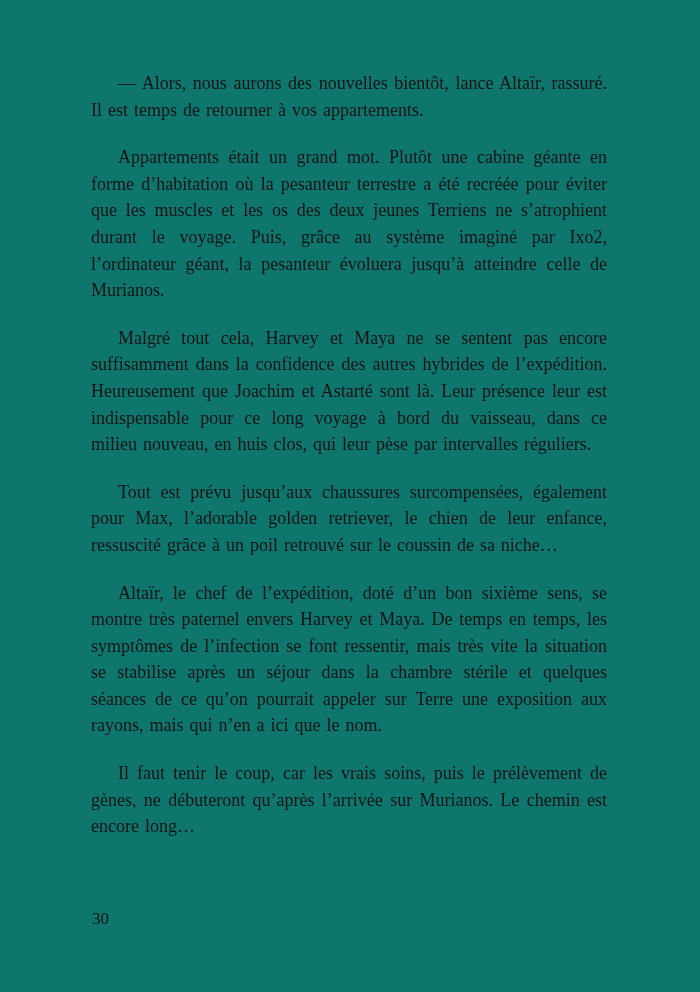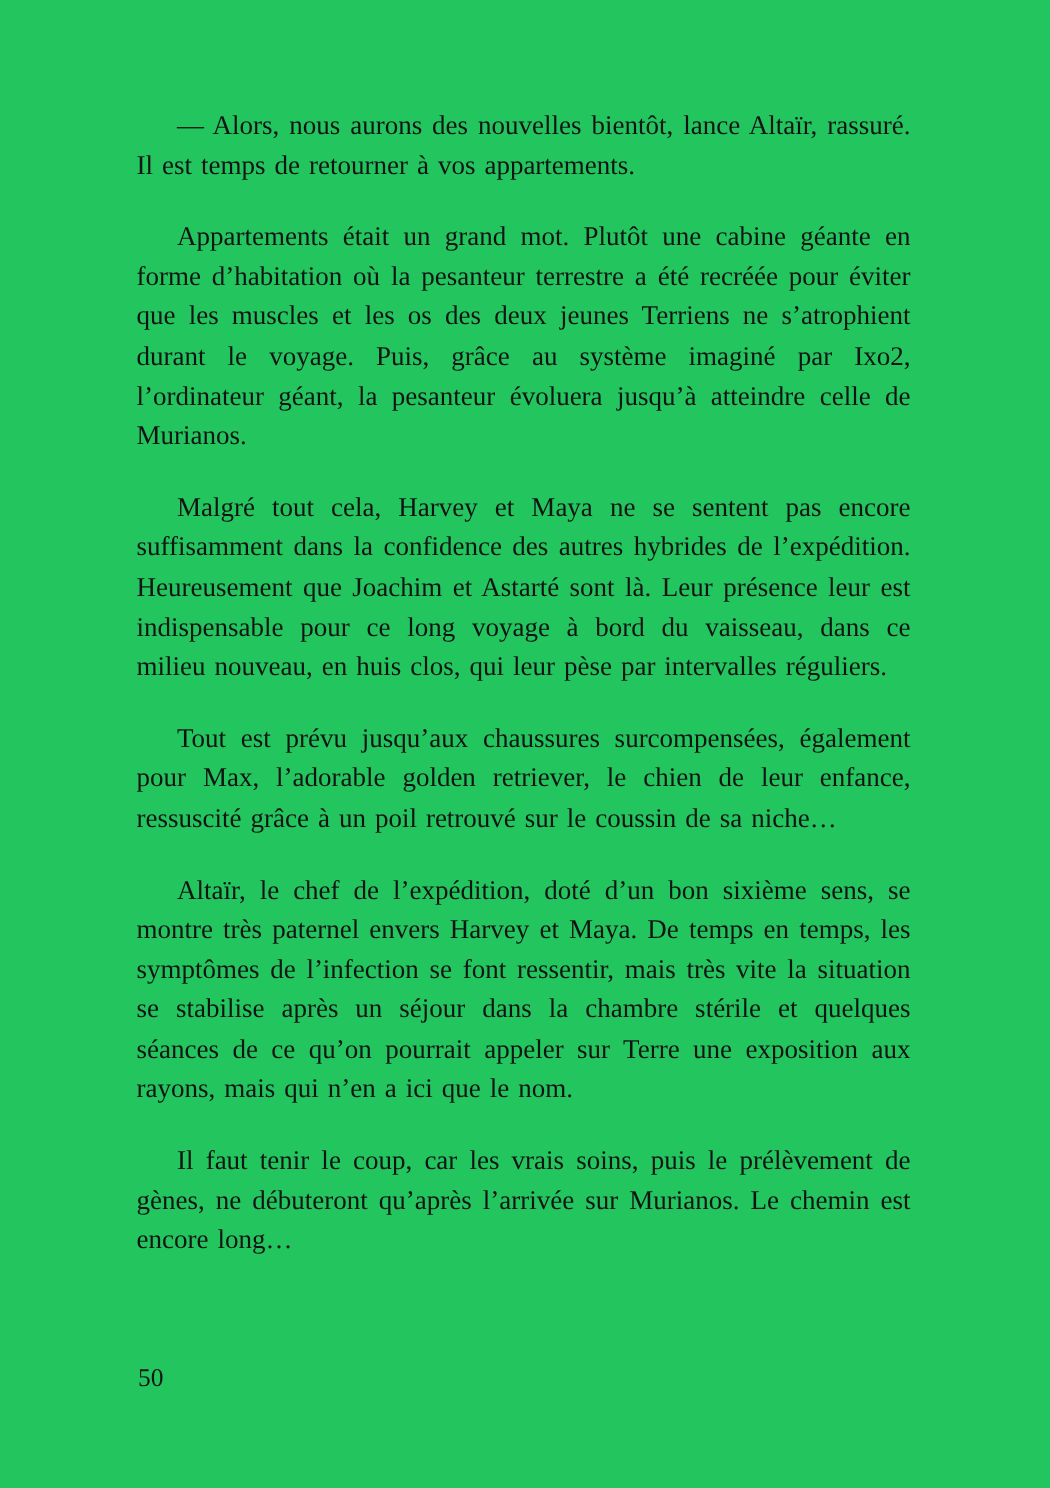--- a/index.html
+++ b/index.html
@@ -4,21 +4,21 @@
 <style>
   html, body {
     margin: 0;
     padding: 0;
     background: #ffffff;
   }
   .page {
     position: relative;
     width: 700px;
     height: 992px;
-    background: #22c55e;
+    background: #0f766e;
     font-family: "Liberation Serif", "DejaVu Serif", serif;
     color: #141414;
     overflow: hidden;
   }
   .text-block {
     position: absolute;
     left: 91px;
     top: 70px;
     width: 516px;
   }
@@ -45,14 +45,14 @@
 
 <div class="page">
   <div class="text-block">
     <p>— Alors, nous aurons des nouvelles bientôt, lance Altaïr, rassuré. Il est temps de retourner à vos appartements.</p>
     <p>Appartements était un grand mot. Plutôt une cabine géante en forme d’habitation où la pesanteur terrestre a été recréée pour éviter que les muscles et les os des deux jeunes Terriens ne s’atrophient durant le voyage. Puis, grâce au système imaginé par Ixo2, l’ordinateur géant, la pesanteur évoluera jusqu’à atteindre celle de Murianos.</p>
     <p>Malgré tout cela, Harvey et Maya ne se sentent pas encore suffisamment dans la confidence des autres hybrides de l’expédition. Heureusement que Joachim et Astarté sont là. Leur présence leur est indispensable pour ce long voyage à bord du vaisseau, dans ce milieu nouveau, en huis clos, qui leur pèse par intervalles réguliers.</p>
     <p>Tout est prévu jusqu’aux chaussures surcompensées, également pour Max, l’adorable golden retriever, le chien de leur enfance, ressuscité grâce à un poil retrouvé sur le coussin de sa niche…</p>
     <p>Altaïr, le chef de l’expédition, doté d’un bon sixième sens, se montre très paternel envers Harvey et Maya. De temps en temps, les symptômes de l’infection se font ressentir, mais très vite la situation se stabilise après un séjour dans la chambre stérile et quelques séances de ce qu’on pourrait appeler sur Terre une exposition aux rayons, mais qui n’en a ici que le nom.</p>
     <p>Il faut tenir le coup, car les vrais soins, puis le prélèvement de gènes, ne débuteront qu’après l’arrivée sur Murianos. Le chemin est encore long…</p>
   </div>
-  <div class="page-number">50</div>
+  <div class="page-number">30</div>
 </div>
 
 </body></html>

